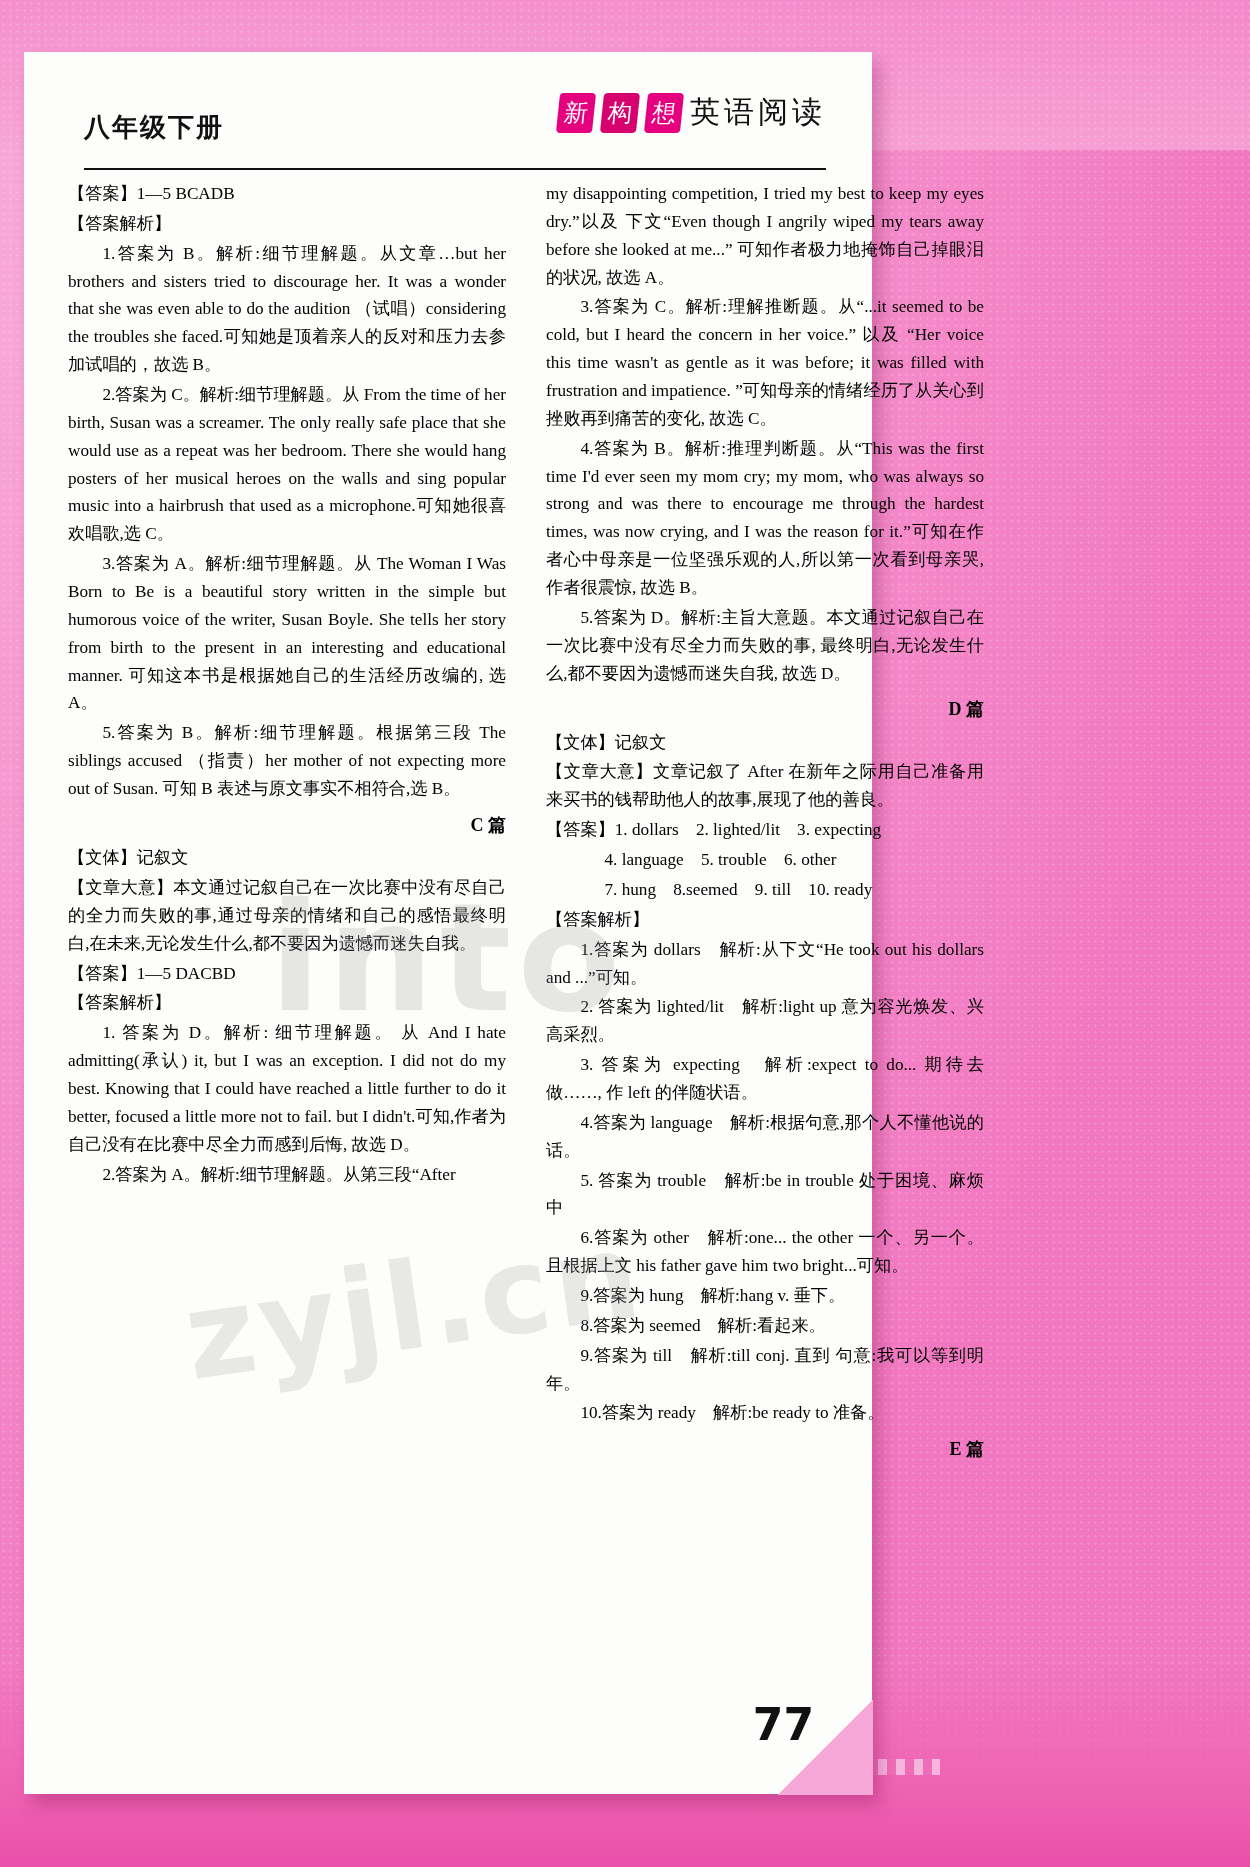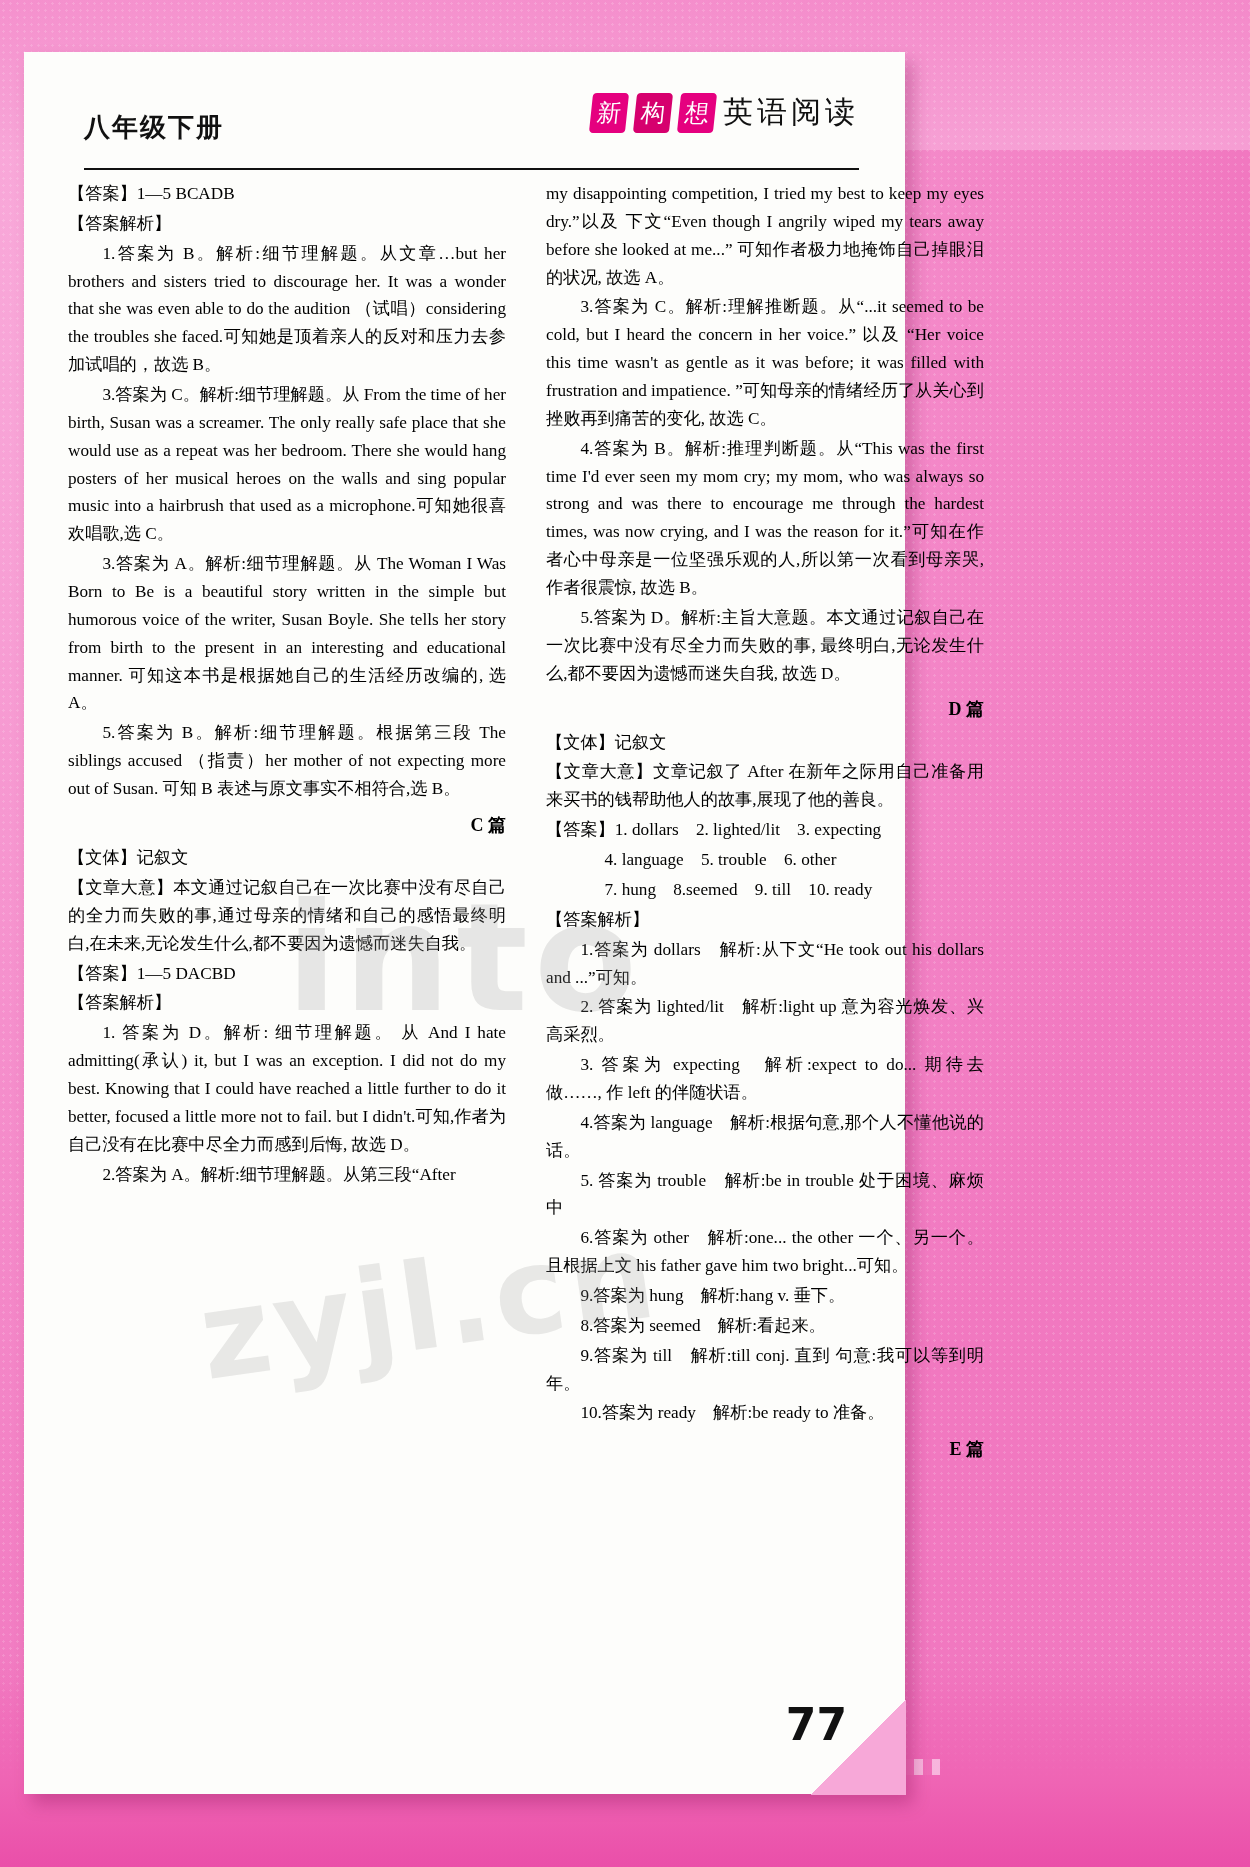--- a/index.html
+++ b/index.html
@@ -25,21 +25,20 @@
   .bg-bottom{position:absolute;left:0;bottom:0;width:100%;height:210px;
     background:linear-gradient(180deg, rgba(244,120,190,0) 0%, #ef64b4 60%, #ea4fa9 100%);}
   .bg-bottom-stripe{position:absolute;left:320px;bottom:92px;width:620px;height:16px;
     background:repeating-linear-gradient(90deg,#f9c2e4 0 9px,#ef6fb8 9px 18px);opacity:.85;}
 
   
   .sheet{
     position:absolute;left:24px;top:52px;width:848px;height:1742px;
     background:#fdfdfb;
     box-shadow:8px 10px 16px rgba(120,0,70,.28);
-    padding-left:33px;
   }
   .sheet-corner{
     position:absolute;right:-1px;bottom:-1px;width:96px;height:96px;
     background:linear-gradient(315deg,#f7a8d8 0 50%, transparent 50%);
   }
 
   
   .hdr{position:absolute;left:0;top:0;width:100%;height:112px;}
   .hdr-left{position:absolute;left:60px;top:58px;font-size:26px;font-weight:bold;
     letter-spacing:2px;color:#111;font-family:"DejaVu Sans", sans-serif;}
@@ -99,21 +98,21 @@
       <span class="hdr-title">英语阅读</span>
     </div>
   </div>
   <div class="rule"></div>
 
   <div class="cols">
     <div class="col" id="col-left">
         <p class="ans-line">【答案】1—5 BCADB</p>
         <p class="ans-line">【答案解析】</p>
         <p class="indent">1.答案为 B。解析:细节理解题。从文章…but her brothers and sisters tried to discourage her. It was a wonder that she was even able to do the audition （试唱）considering the troubles she faced.可知她是顶着亲人的反对和压力去参加试唱的，故选 B。</p>
-        <p class="indent">3.答案为 C。解析:细节理解题。从 From the time of her birth, Susan was a screamer. The only really safe place that she would use as a repeat was her bedroom. There she would hang posters of her musical heroes on the walls and sing popular music into a hairbrush that used as a microphone.可知她很喜欢唱歌,选 C。</p>
+        <p class="indent">2.答案为 C。解析:细节理解题。从 From the time of her birth, Susan was a screamer. The only really safe place that she would use as a repeat was her bedroom. There she would hang posters of her musical heroes on the walls and sing popular music into a hairbrush that used as a microphone.可知她很喜欢唱歌,选 C。</p>
         <p class="indent">3.答案为 A。解析:细节理解题。从 The Woman I Was Born to Be is a beautiful story written in the simple but humorous voice of the writer, Susan Boyle. She tells her story from birth to the present in an interesting and educational manner. 可知这本书是根据她自己的生活经历改编的, 选 A。</p>
         <p class="indent">5.答案为 B。解析:细节理解题。根据第三段 The siblings accused （指责）her mother of not expecting more out of Susan. 可知 B 表述与原文事实不相符合,选 B。</p>
         <p class="center">C 篇</p>
         <p class="ans-line">【文体】记叙文</p>
         <p class="ans-line">【文章大意】本文通过记叙自己在一次比赛中没有尽自己的全力而失败的事,通过母亲的情绪和自己的感悟最终明白,在未来,无论发生什么,都不要因为遗憾而迷失自我。</p>
         <p class="ans-line">【答案】1—5 DACBD</p>
         <p class="ans-line">【答案解析】</p>
         <p class="indent">1. 答案为 D。解析: 细节理解题。 从 And I hate admitting(承认) it, but I was an exception. I did not do my best. Knowing that I could have reached a little further to do it better, focused a little more not to fail. but I didn't.可知,作者为自己没有在比赛中尽全力而感到后悔, 故选 D。</p>
         <p class="indent">2.答案为 A。解析:细节理解题。从第三段“After</p>
       </div>

